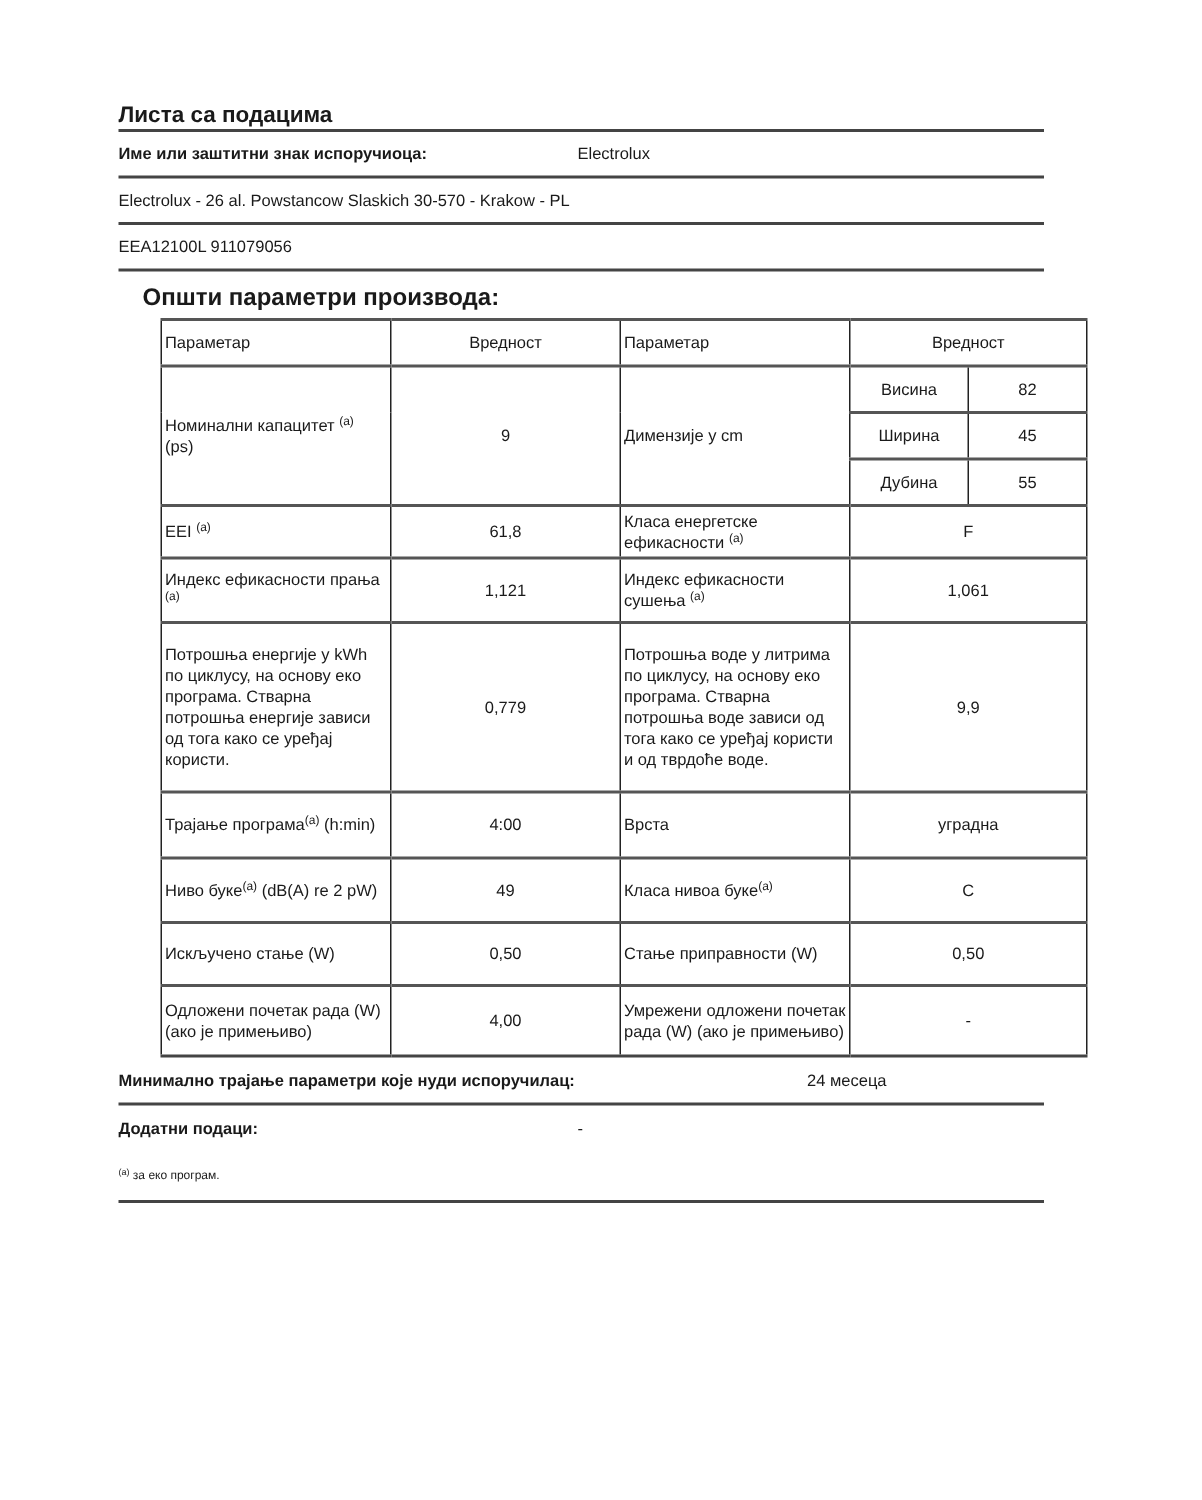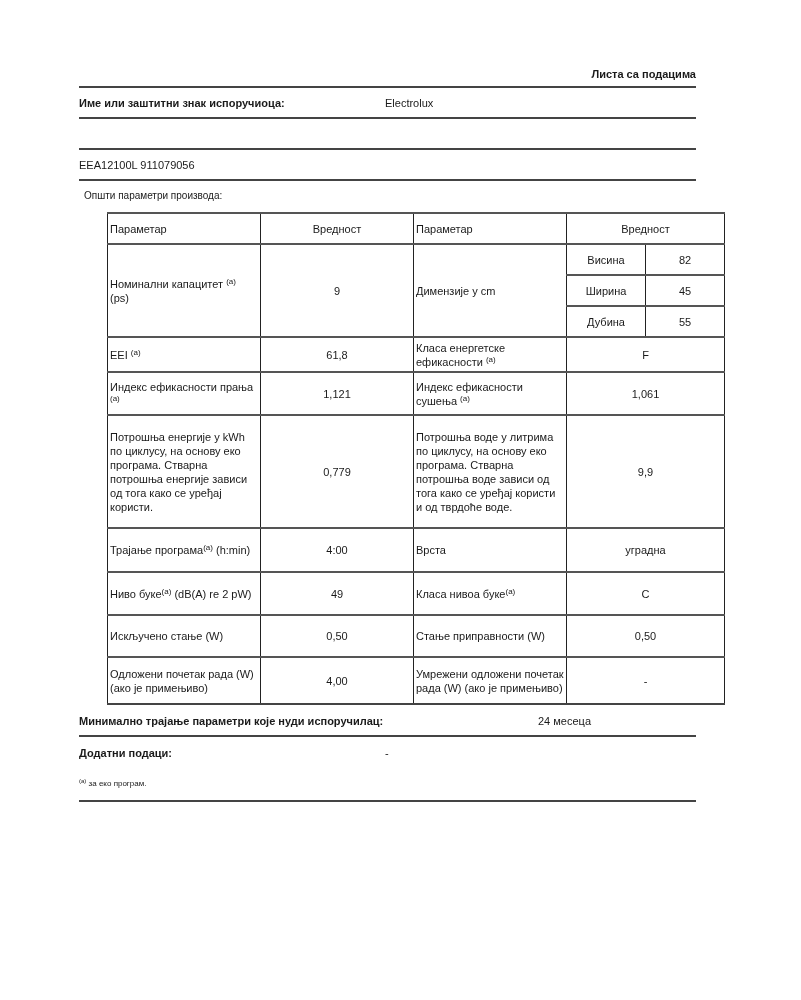--- a/index.html
+++ b/index.html
@@ -1,23 +1,23 @@
 <!DOCTYPE html>
 <html><head>
 <meta charset="utf-8">
 <style>
   html, body { margin: 0; padding: 0; background: #ffffff; }
   body { width: 801px; height: 1000px; position: relative; font-family: "Liberation Sans", sans-serif; color: #1a1a1a; overflow: hidden; }
   .page { position: absolute; left: 79px; top: 0; width: 617px; }
-  .title { position: absolute; top: 68px; left: 0; width: 617px; text-align: right; font-size: 11px; font-weight: bold; }
+  .title { position: absolute; top: 68px; left: 0; width: 617px; text-align: left; font-size: 15px; font-weight: bold; }
   .hline { position: absolute; left: 0; width: 617px; height: 2px; background: #444; }
   .info-row { position: absolute; left: 0; width: 617px; height: 30px; font-size: 11px; display: flex; align-items: center; }
   .info-label { font-weight: bold; width: 306px; }
   .info-value { }
-  .section-label { position: absolute; left: 5px; font-size: 10px; font-weight: normal; }
+  .section-label { position: absolute; left: 16px; font-size: 16px; font-weight: bold; }
 
   table.params { position: absolute; left: 0; top: 212px; width: 617px; border-collapse: collapse; font-size: 11px; table-layout: fixed; margin-left: 28px; }
   table.params td { border: 1px solid #222; padding: 0 2px; vertical-align: middle; line-height: 14px; }
   table.params tr td { border-top: 2px solid #555; }
   table.params td.l { text-align: left; }
   table.params td.c { text-align: center; }
   sup { font-size: 8px; vertical-align: 4px; line-height: 0; }
   .foot-note { position: absolute; left: 0; top: 779px; font-size: 8px; }
   .foot-note sup { font-size: 6px; vertical-align: 3px; }
 </style>
@@ -28,20 +28,21 @@
   <div class="title">Листа са подацима</div>
   <div class="hline" style="top:86px"></div>
 
   <div class="info-row" style="top:88px">
     <span class="info-label">Име или заштитни знак испоручиоца:</span>
     <span class="info-value">Electrolux</span>
   </div>
   <div class="hline" style="top:117px"></div>
 
   <div class="info-row" style="top:119px">
+    <span class="info-value">Electrolux - 26 al. Powstancow Slaskich 30-570 - Krakow - PL</span>
   </div>
   <div class="hline" style="top:148px"></div>
 
   <div class="info-row" style="top:150px">
     <span class="info-value">EEA12100L 911079056</span>
   </div>
   <div class="hline" style="top:179px"></div>
 
   <div class="section-label" style="top:190px">Општи параметри производа:</div>
 

